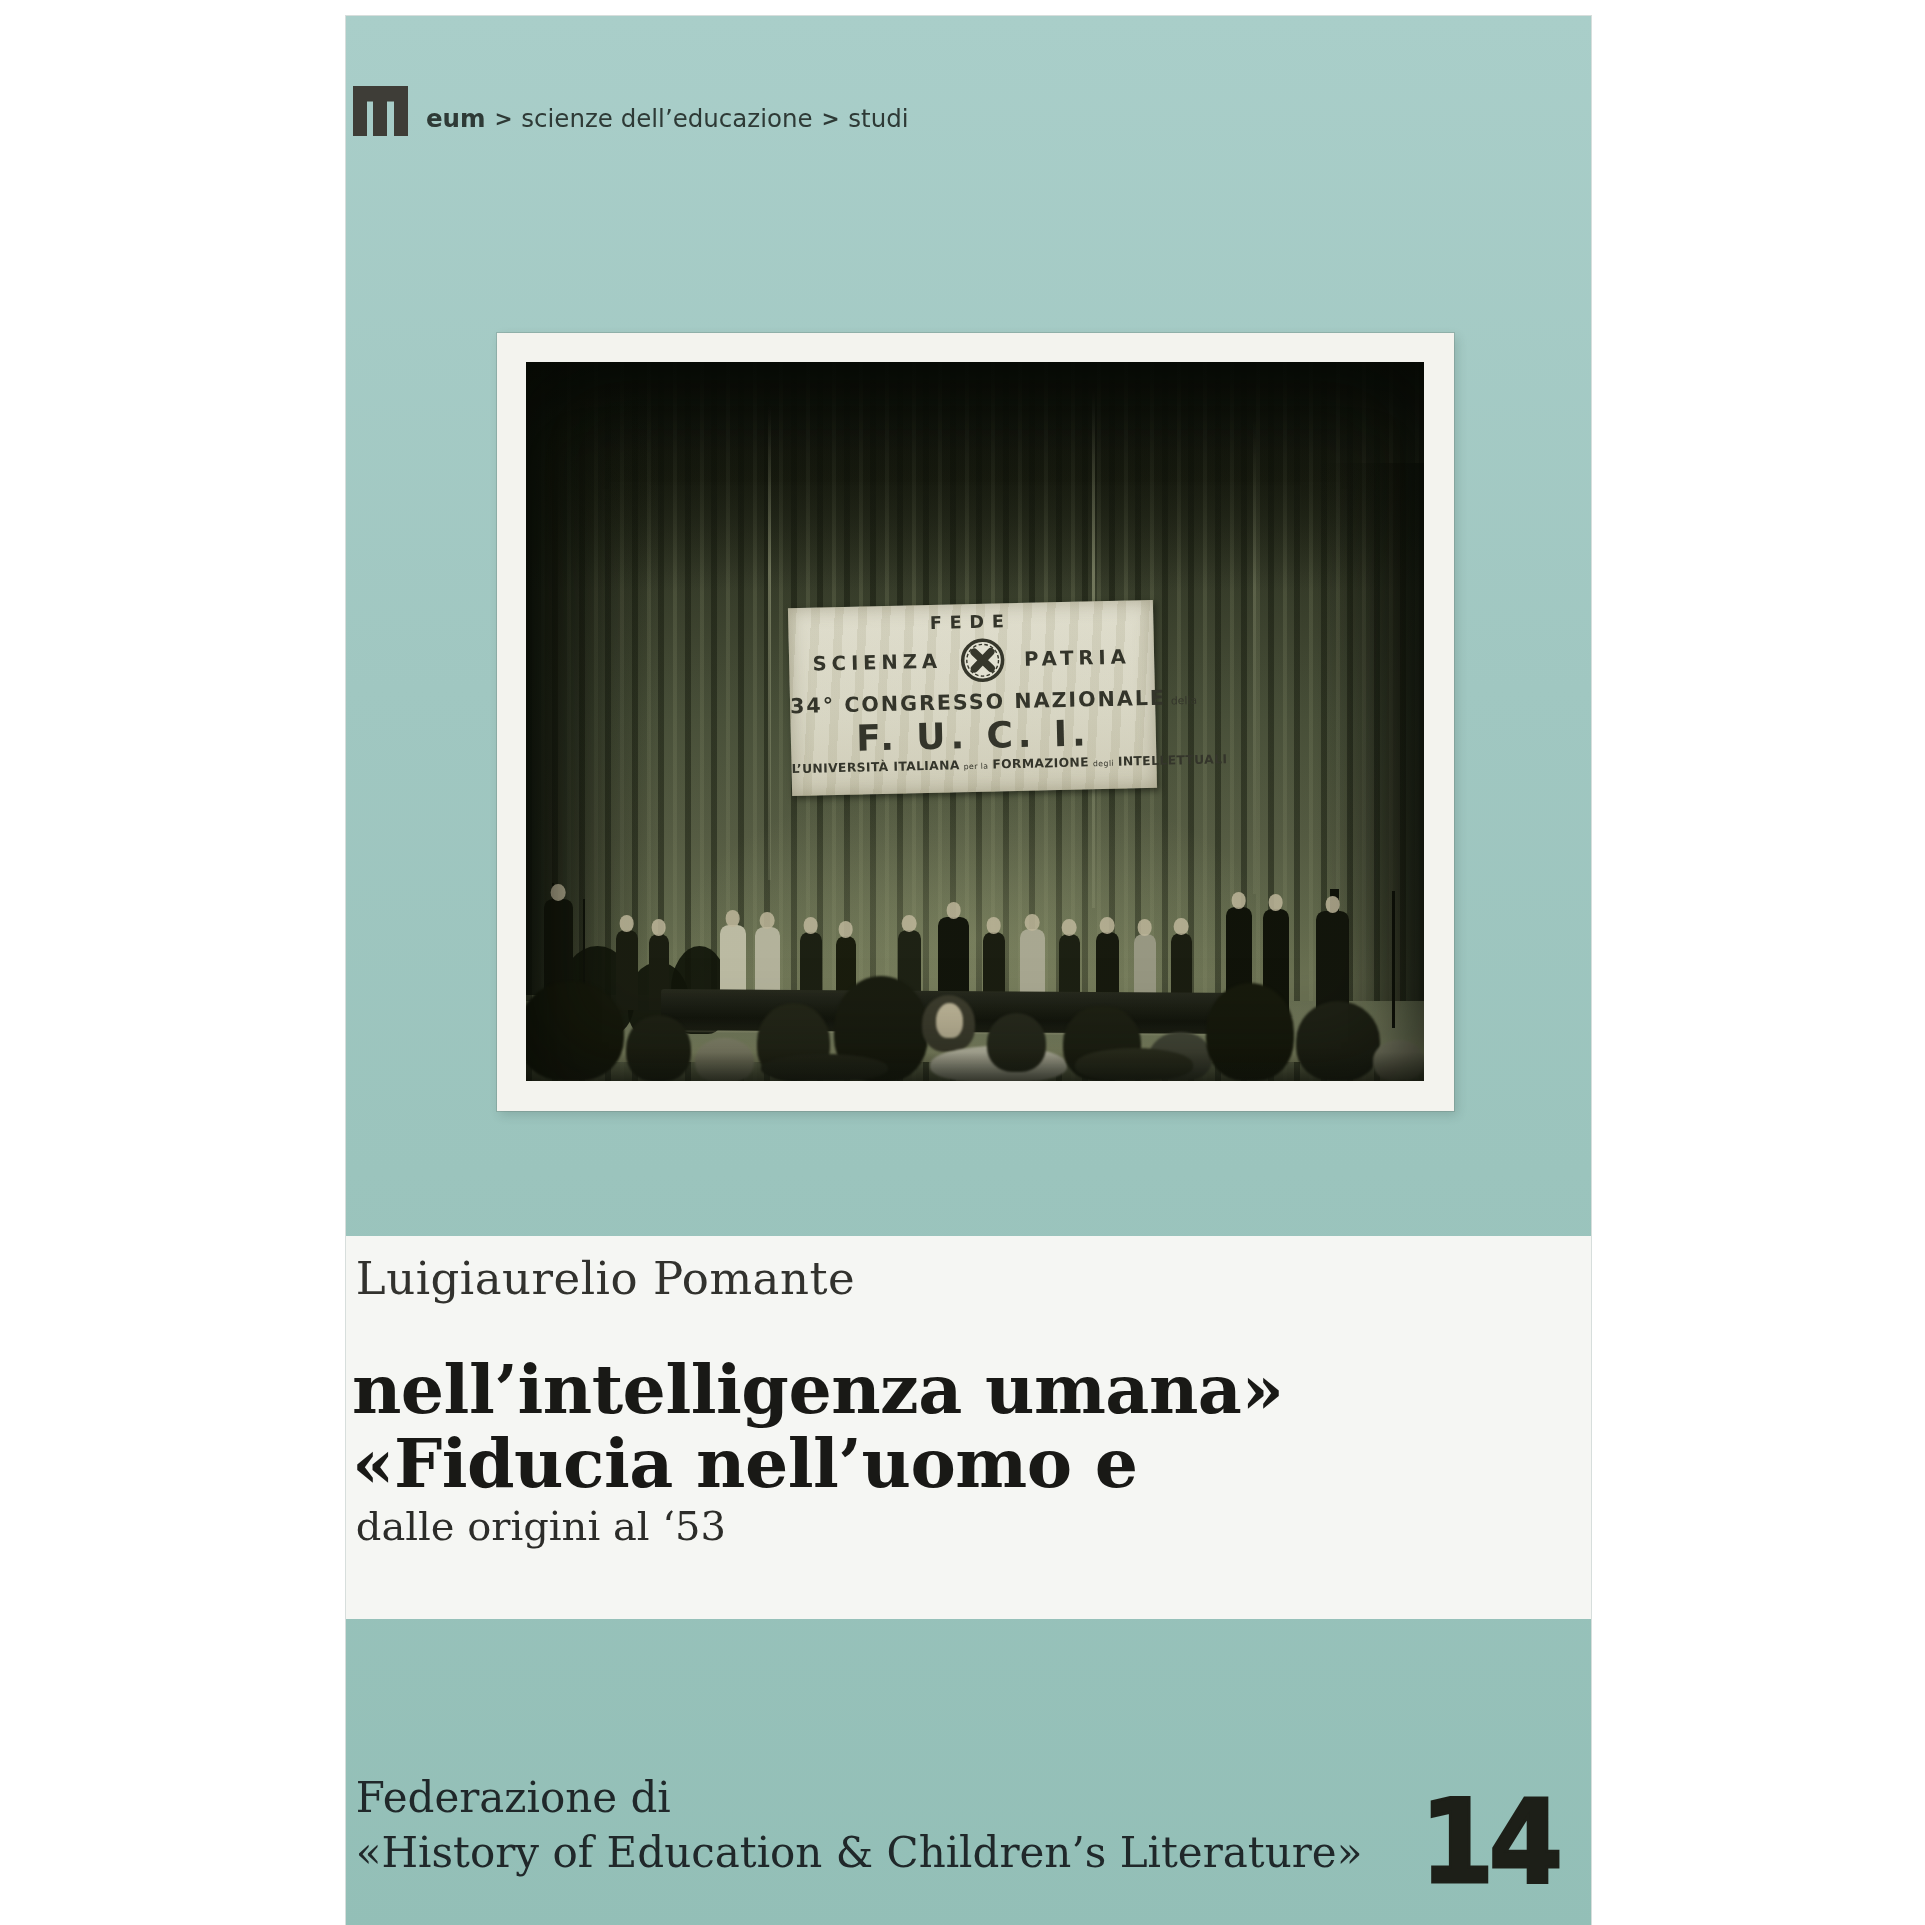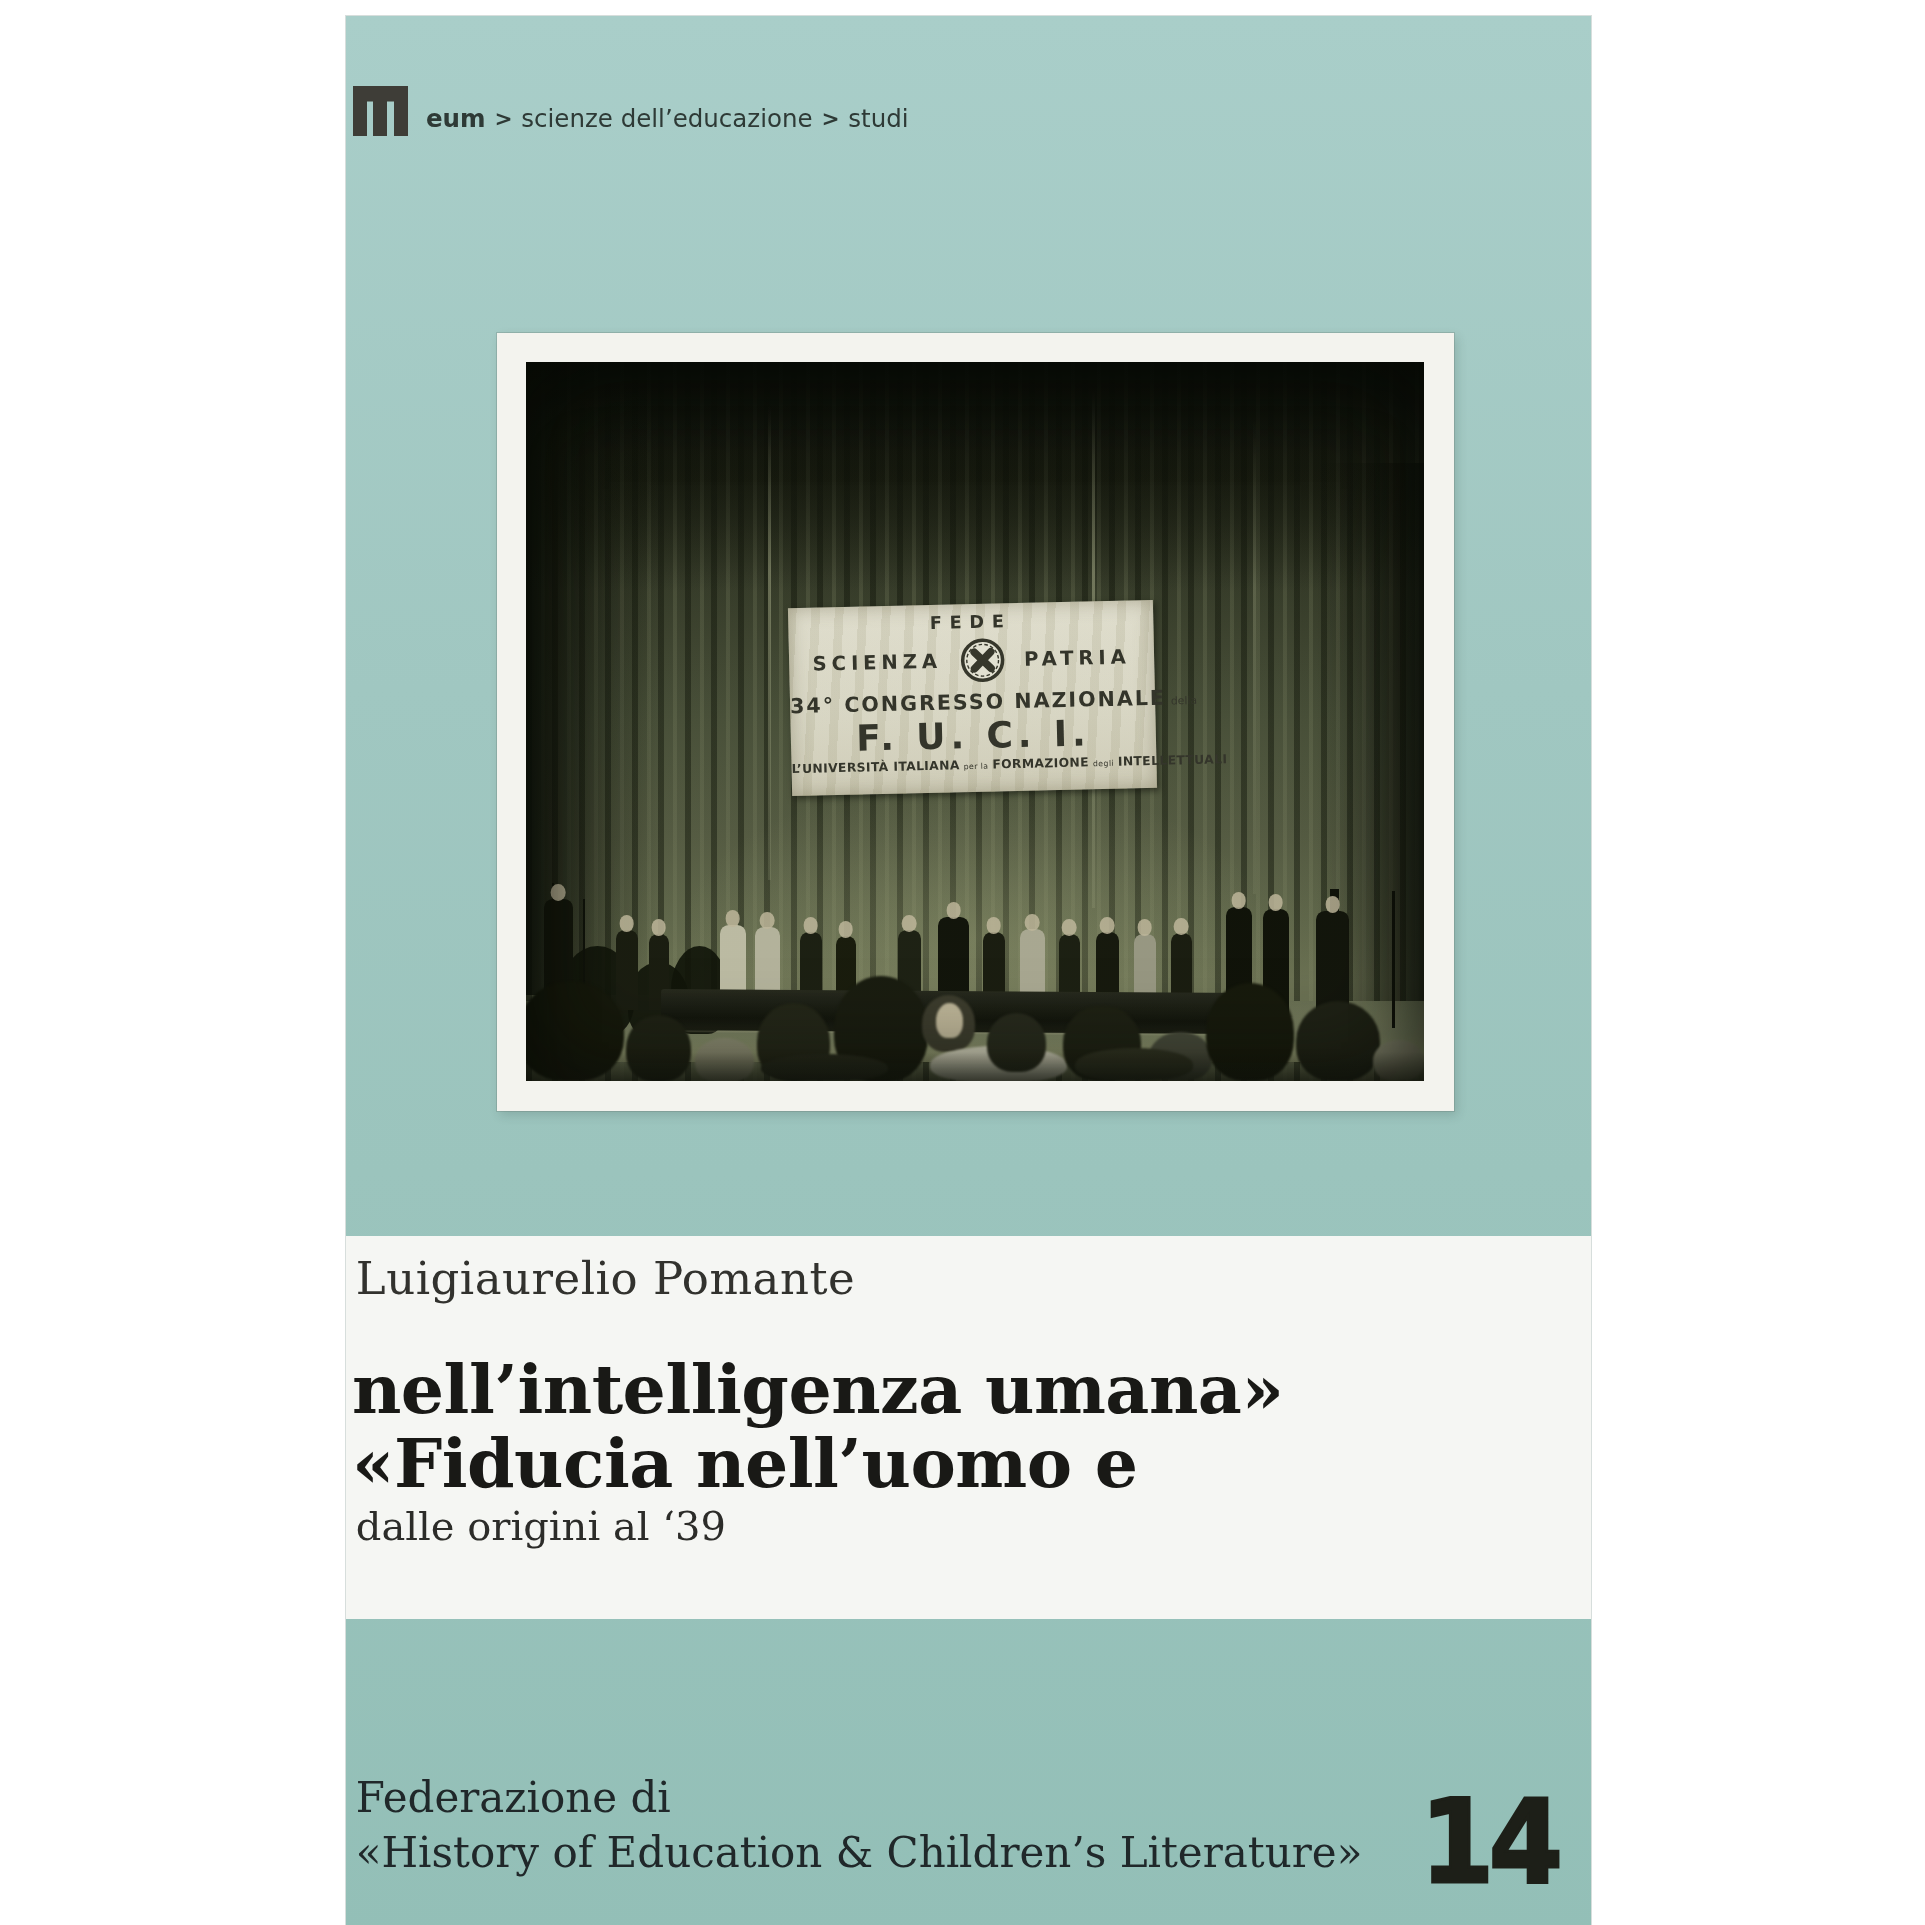--- a/index.html
+++ b/index.html
@@ -188,21 +188,21 @@
       </div>
     </div>
 
     <div class="title-band">
       <div class="author">Luigiaurelio Pomante</div>
       <div class="book-title">
         <div>nell’intelligenza umana»</div>
         <div>«Fiducia nell’uomo e</div>
       </div>
       <div class="book-subtitle">
-        <div>dalle origini al ‘39</div>
+        <div>dalle origini al ‘53</div>
       </div>
     </div>
 
     <div class="series-label">
       <div>Federazione di</div>
       <div>«History of Education &amp; Children’s Literature»</div>
     </div>
     <div class="volume">14</div>
 
   </div>

